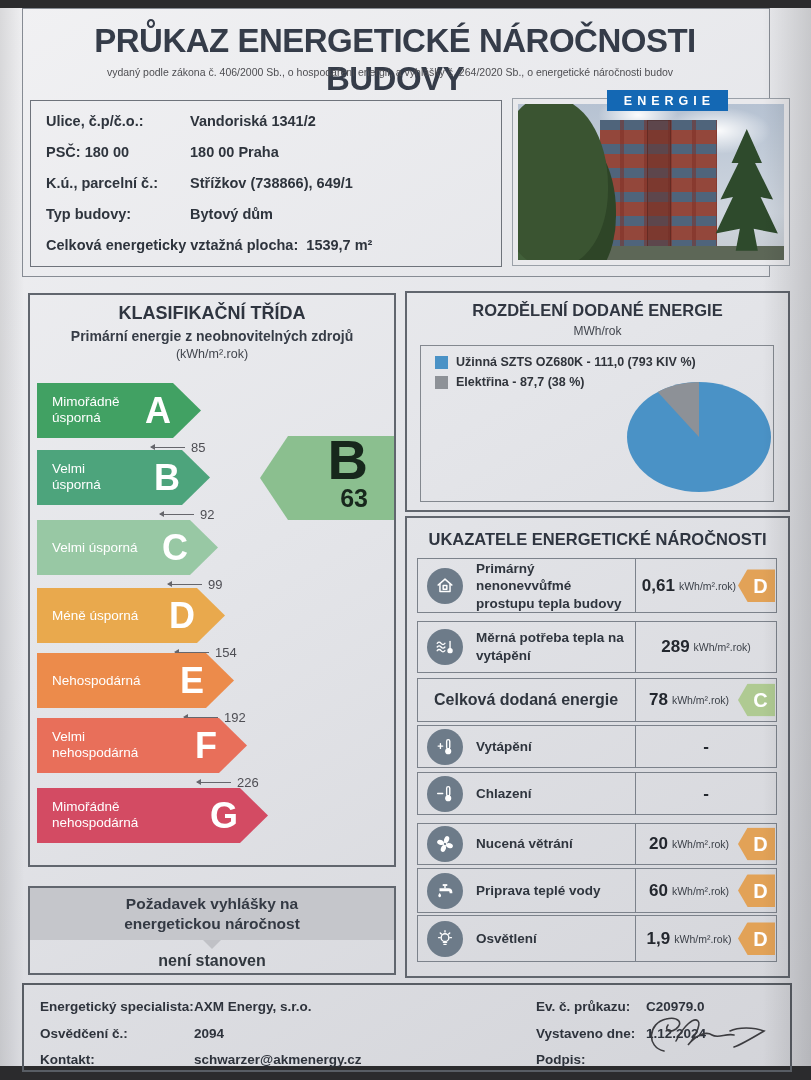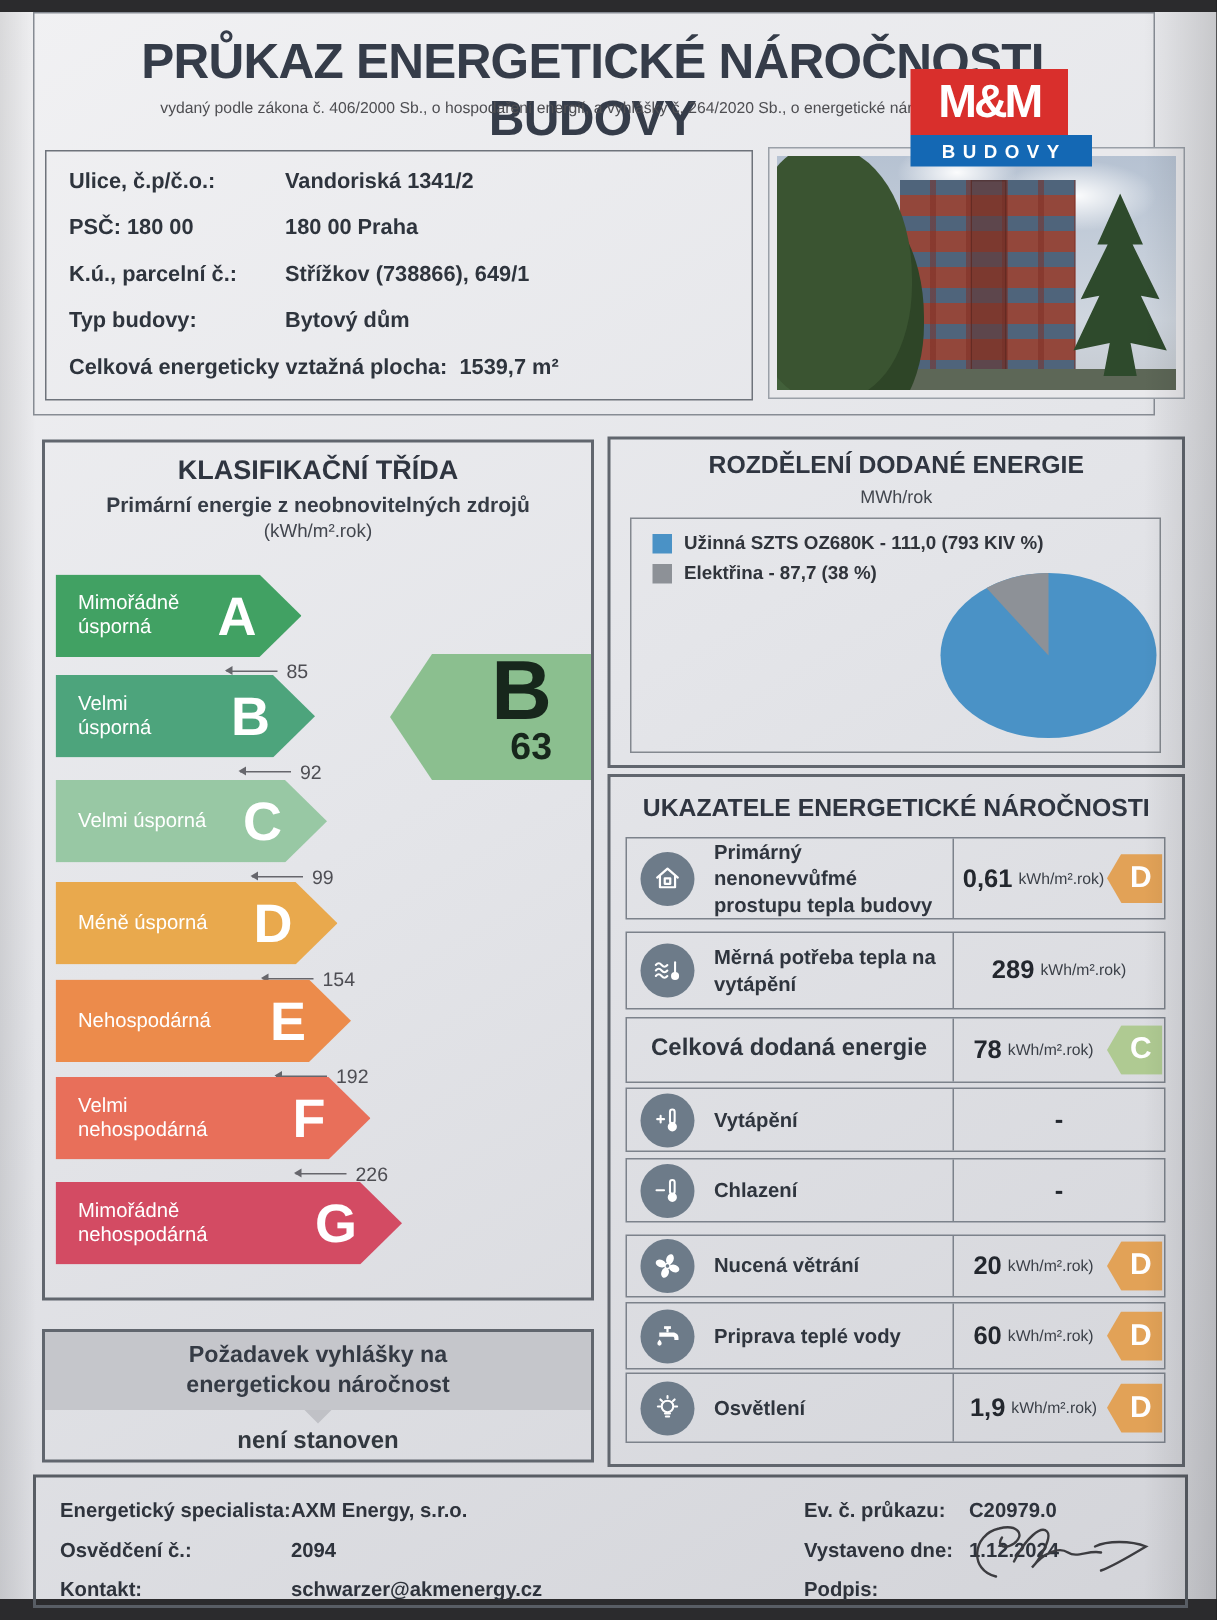--- a/index.html
+++ b/index.html
@@ -97,22 +97,21 @@
 <div id="page">
   <div class="strip" style="top:0;height:8px;"></div>
   <div class="strip" style="bottom:0;height:14px;"></div>
 
   <div class="paper">
 
     <div class="abs topbox"></div>
     <div class="abs title">PRŮKAZ ENERGETICKÉ NÁROČNOSTI BUDOVY</div>
     <div class="abs subtitle">vydaný podle zákona č. 406/2000 Sb., o hospodaření energií, a vyhlášky č. 264/2020 Sb., o energetické náročnosti budov</div>
 
-    <div class="abs logo-red" style="background: rgb(217, 47, 44);">M&amp;M</div>
-    <div class="abs logo-blue" style="background: rgb(20, 104, 180);">BUDOVY</div>
+    <div class="abs logo-blue" style="background: rgb(20, 104, 180);">ENERGIE</div>
 
     <div class="abs infobox">
       <div class="inforow" style="top:12px;">
         <span class="lbl">Ulice, č.p/č.o.:</span>
         <span>Vandoriská 1341/2</span>
       </div>
       <div class="inforow" style="top:43px;">
         <span class="lbl">PSČ: 180 00</span>
         <span>180 00 Praha</span>
       </div>

